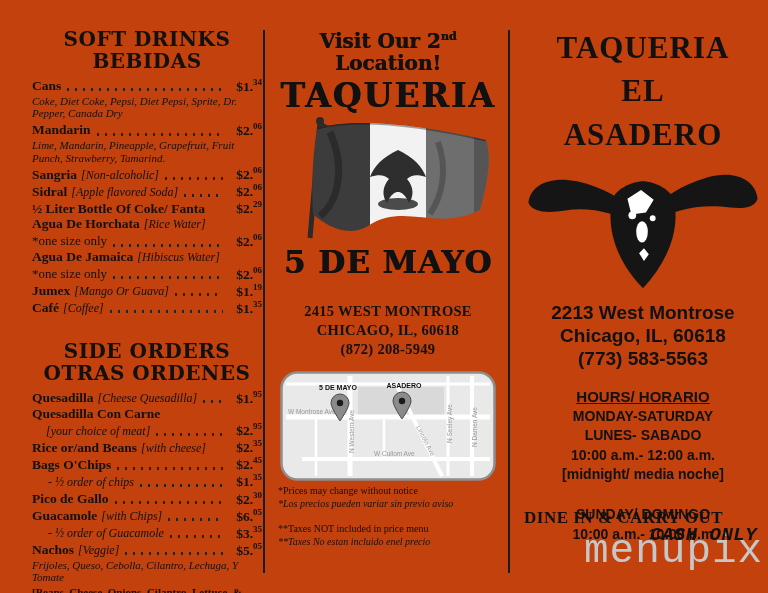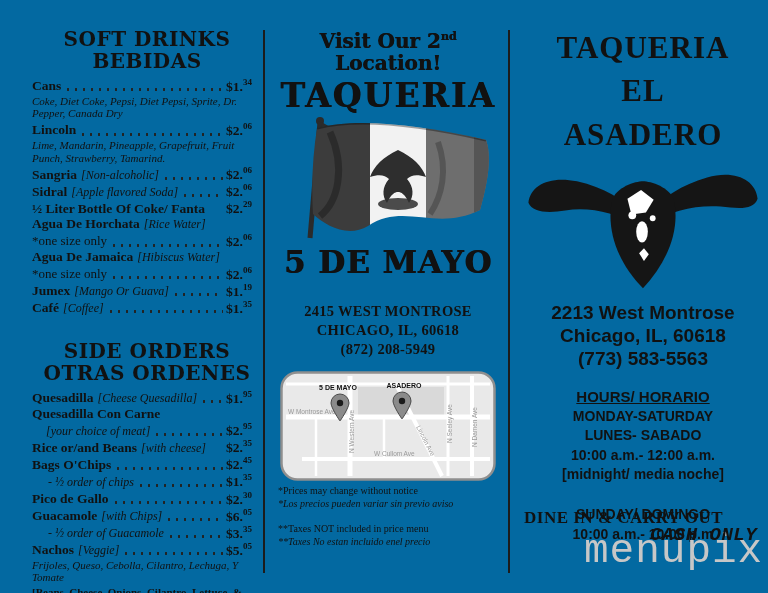--- a/index.html
+++ b/index.html
@@ -1,36 +1,36 @@
 <!DOCTYPE html>
 <html><head>
 <meta charset="utf-8">
 <style>
   html,body { margin:0; padding:0; background:#fff; }
   body { width:768px; height:593px; overflow:hidden; color:#111; }
-  .page { position:relative; width:768px; height:593px; font-family:"Liberation Serif", serif; background:#0369a1; }
+  .page { position:relative; width:768px; height:593px; font-family:"Liberation Serif", serif; background:#c2410c; }
 
   .divider { position:absolute; top:30px; width:2px; height:543px; background:#1c1c1c; }
   #div1 { left:263px; }
   #div2 { left:508px; }
 
   
   .col-left { position:absolute; left:32px; top:28px; width:230px; }
   .sec-title { font-family:"DejaVu Serif", serif; font-weight:700; font-size:20px; text-align:center; line-height:1.12; letter-spacing:.5px; }
   .sec2 { margin-top:24px; }
   .items { margin-top:5px; }
   .mrow { margin-bottom:1px; }
   .iline { display:flex; align-items:baseline; font-size:13.5px; line-height:1.08; }
   .iname { font-weight:700; white-space:nowrap; }
   .inote { font-style:italic; font-size:12px; margin-left:4px; white-space:nowrap; }
   .dots { flex:1; align-self:flex-end; height:8px; margin:0 3px; min-width:10px;
           background-image:radial-gradient(circle, #222 1.1px, transparent 1.5px);
           background-size:8px 7px; background-position:left 60%; background-repeat:repeat-x; }
   .fill { flex:1; }
-  .price { font-weight:700; font-size:13.5px; white-space:nowrap; min-width:36px; text-align:left; }
+  .price { font-weight:700; font-size:13.5px; white-space:nowrap; min-width:36px; text-align:right; }
   .price sup { font-size:9px; }
   .idesc { font-style:italic; font-size:11px; line-height:1.14; margin:1px 0 2px; }
   .idesc2 { font-size:11px; font-weight:700; line-height:1.12; margin-bottom:1px; }
   .plain .iname { font-weight:400; font-size:13px; }
   .sub .iname { font-weight:400; font-style:italic; font-size:12px; padding-left:16px; }
   .cont .inote { padding-left:10px;text-align:center; }
 
   
   .col-mid { position:absolute; left:278px; top:30px; width:220px; text-align:center; }
   .promo { font-family:"DejaVu Serif", serif; font-weight:700; font-size:20px; line-height:1.1; text-shadow:.5px 0 #111; }
@@ -75,21 +75,21 @@
         <div class="mrow">
           <div class="iline">
             <span class="iname">Cans</span>
             <span class="dots"></span>
             <span class="price"><span class="pd">$1.</span><sup class="pc">34</sup></span>
           </div>
           <div class="idesc">Coke, Diet Coke, Pepsi, Diet Pepsi, Sprite, Dr. Pepper, Canada Dry</div>
         </div>
         <div class="mrow">
           <div class="iline">
-            <span class="iname">Lincoln</span>
+            <span class="iname">Mandarin</span>
             <span class="dots"></span>
             <span class="price"><span class="pd">$2.</span><sup class="pc">06</sup></span>
           </div>
           <div class="idesc">Lime, Mandarin, Pineapple, Grapefruit, Fruit Punch, Strawberry, Tamarind.</div>
         </div>
         <div class="mrow">
           <div class="iline">
             <span class="iname">Sangria</span>
             <span class="inote">[Non-alcoholic]</span>
             <span class="dots"></span>

